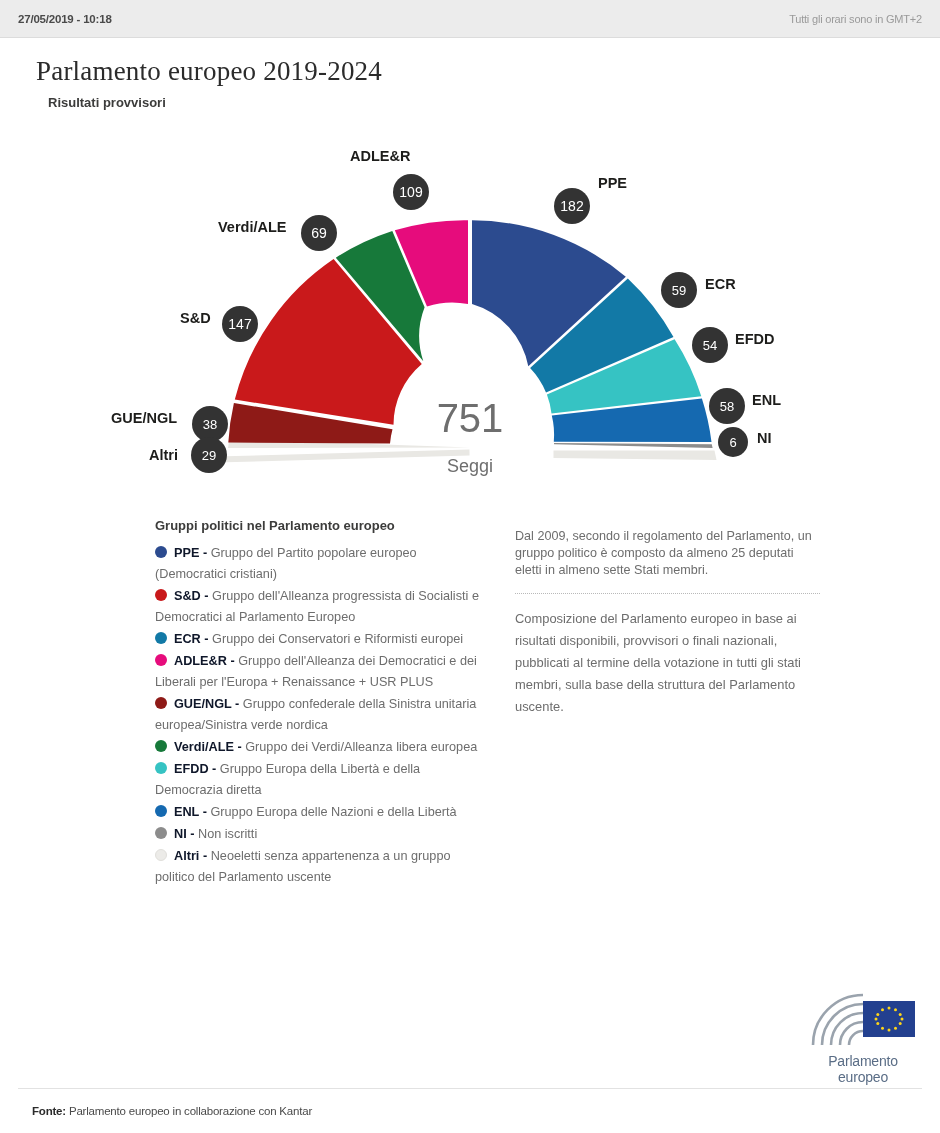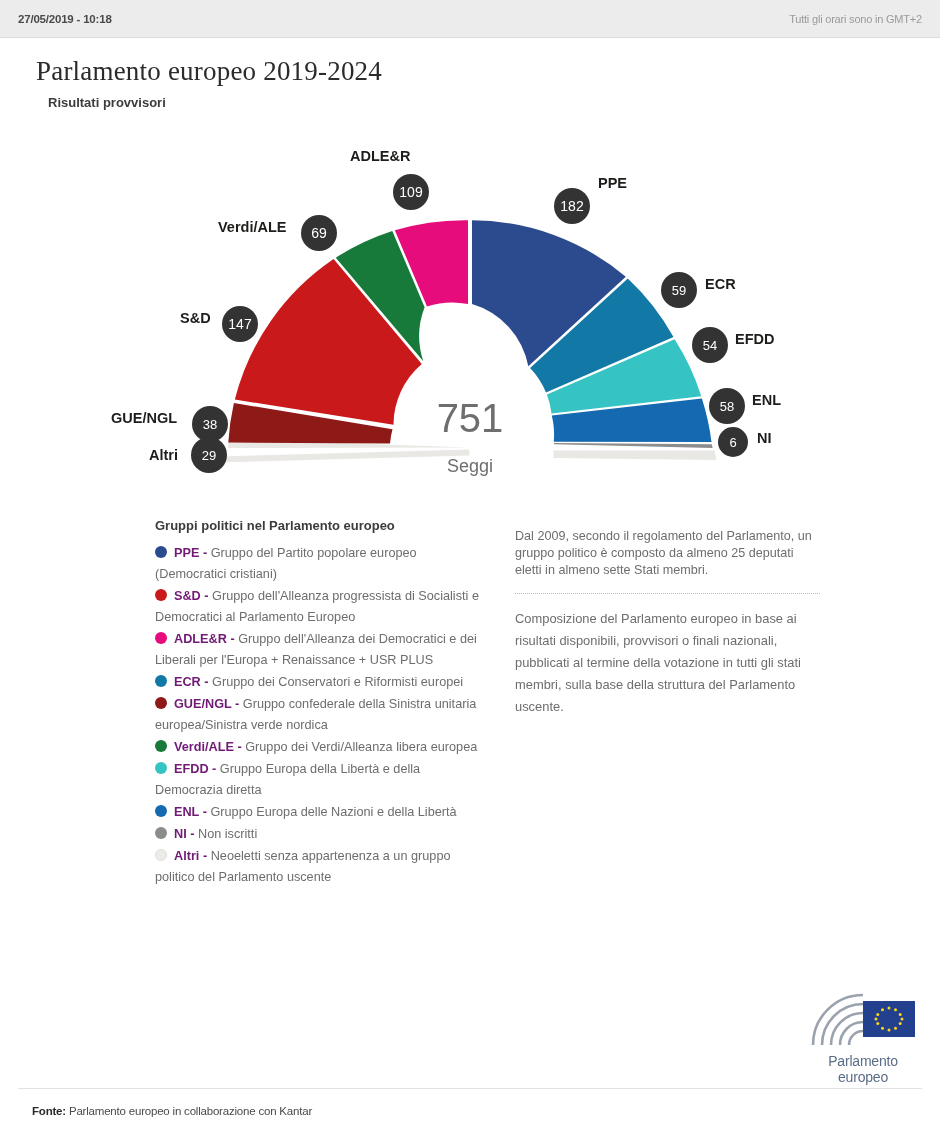--- a/index.html
+++ b/index.html
@@ -135,21 +135,21 @@
   .legend-dot {
     display: inline-block;
     width: 12px;
     height: 12px;
     border-radius: 50%;
     margin-right: 7px;
     vertical-align: -1px;
   }
   .legend-abbr {
     font-weight: bold;
-    color: #701a75;
+    color: #0f172a;
   }
 
   .notes-col {
     width: 305px;
     margin-left: 30px;
     padding-top: 10px;
   }
   .note-top {
     font-size: 12.6px;
     line-height: 17px;
@@ -367,24 +367,24 @@
     <div class="legend-col">
       <div class="legend-title">Gruppi politici nel Parlamento europeo</div>
 
       <div class="legend-item">
         <span class="legend-dot" style="background: rgb(44, 75, 143);"></span><span class="legend-abbr">PPE -</span><span> Gruppo del Partito popolare europeo (Democratici cristiani)</span>
       </div>
       <div class="legend-item">
         <span class="legend-dot" style="background: rgb(201, 25, 27);"></span><span class="legend-abbr">S&amp;D -</span><span> Gruppo dell'Alleanza progressista di Socialisti e Democratici al Parlamento Europeo</span>
       </div>
       <div class="legend-item">
+        <span class="legend-dot" style="background: rgb(18, 121, 166);"></span><span class="legend-abbr">ECR -</span><span> Gruppo dei Conservatori e Riformisti europei</span>
+      </div>
+      <div class="legend-item">
         <span class="legend-dot" style="background: rgb(230, 12, 124);"></span><span class="legend-abbr">ADLE&amp;R -</span><span> Gruppo dell'Alleanza dei Democratici e dei Liberali per l'Europa + Renaissance + USR PLUS</span>
-      </div>
-      <div class="legend-item">
-        <span class="legend-dot" style="background: rgb(18, 121, 166);"></span><span class="legend-abbr">ECR -</span><span> Gruppo dei Conservatori e Riformisti europei</span>
       </div>
       <div class="legend-item">
         <span class="legend-dot" style="background: rgb(142, 26, 23);"></span><span class="legend-abbr">GUE/NGL -</span><span> Gruppo confederale della Sinistra unitaria europea/Sinistra verde nordica</span>
       </div>
       <div class="legend-item">
         <span class="legend-dot" style="background: rgb(23, 121, 58);"></span><span class="legend-abbr">Verdi/ALE -</span><span> Gruppo dei Verdi/Alleanza libera europea</span>
       </div>
       <div class="legend-item">
         <span class="legend-dot" style="background: rgb(54, 195, 195);"></span><span class="legend-abbr">EFDD -</span><span> Gruppo Europa della Libertà e della Democrazia diretta</span>
       </div>

